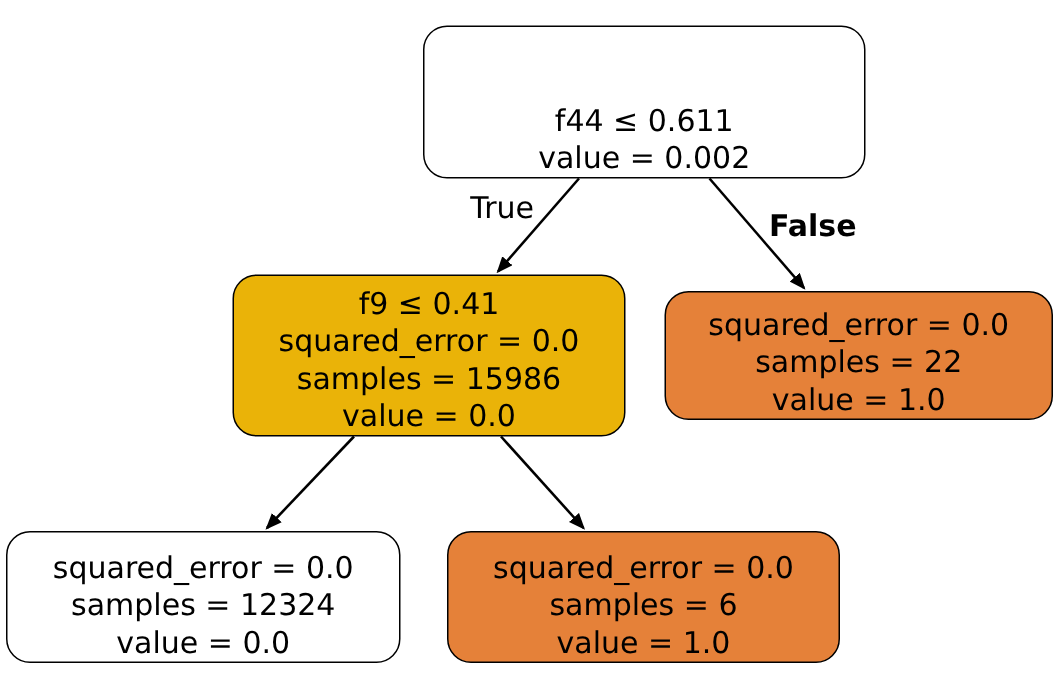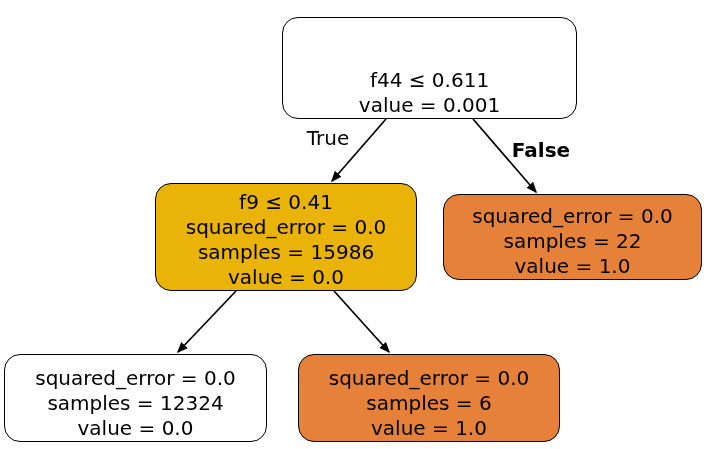--- a/index.html
+++ b/index.html
@@ -44,21 +44,21 @@
   }
   .node-root       { left: 282px; top: 17px;  width: 295px; height: 102px; }
   .node-left       { left: 155px; top: 183px; width: 262px; height: 108px; }
   .node-right-leaf { left: 443px; top: 194px; width: 259px; height: 86px; }
   .node-ll-leaf    { left: 4px;   top: 354px; width: 263px; height: 88px; }
   .node-lr-leaf    { left: 298px; top: 354px; width: 262px; height: 88px; }
   .edge-label {
     position: absolute;
     font-size: 20px;
     line-height: 24px;
-    text-align: center;
+    text-align: right;
     white-space: nowrap;
   }
   .label-true  { left: 300px; top: 126px; width: 56px; }
   .label-false { left: 511px; top: 138px; width: 60px; font-weight: bold; }
 </style>
 </head>
 <body>
 
 <div class="canvas">
 
@@ -69,21 +69,21 @@
       </marker>
     </defs>
     <line x1="386" y1="119" x2="332" y2="181" stroke="#000000" stroke-width="1.7" marker-end="url(#arrowhead)"></line>
     <line x1="473" y1="119" x2="536" y2="192" stroke="#000000" stroke-width="1.7" marker-end="url(#arrowhead)"></line>
     <line x1="236" y1="291" x2="178" y2="352" stroke="#000000" stroke-width="1.7" marker-end="url(#arrowhead)"></line>
     <line x1="334" y1="291" x2="389" y2="352" stroke="#000000" stroke-width="1.7" marker-end="url(#arrowhead)"></line>
   </svg>
 
   <div class="tree-node node-root" style="background-color: rgb(255, 255, 255);">
     <span class="node-line">f44 ≤ 0.611</span>
-    <span class="node-line">value = 0.001</span>
+    <span class="node-line">value = 0.002</span>
   </div>
 
   <div class="edge-label label-true">True</div>
   <div class="edge-label label-false">False</div>
 
   <div class="tree-node node-left" style="background-color: #eab308;">
     <span class="node-line">f9 ≤ 0.41</span>
     <span class="node-line">squared_error = 0.0</span>
     <span class="node-line">samples = 15986</span>
     <span class="node-line">value = 0.0</span>

